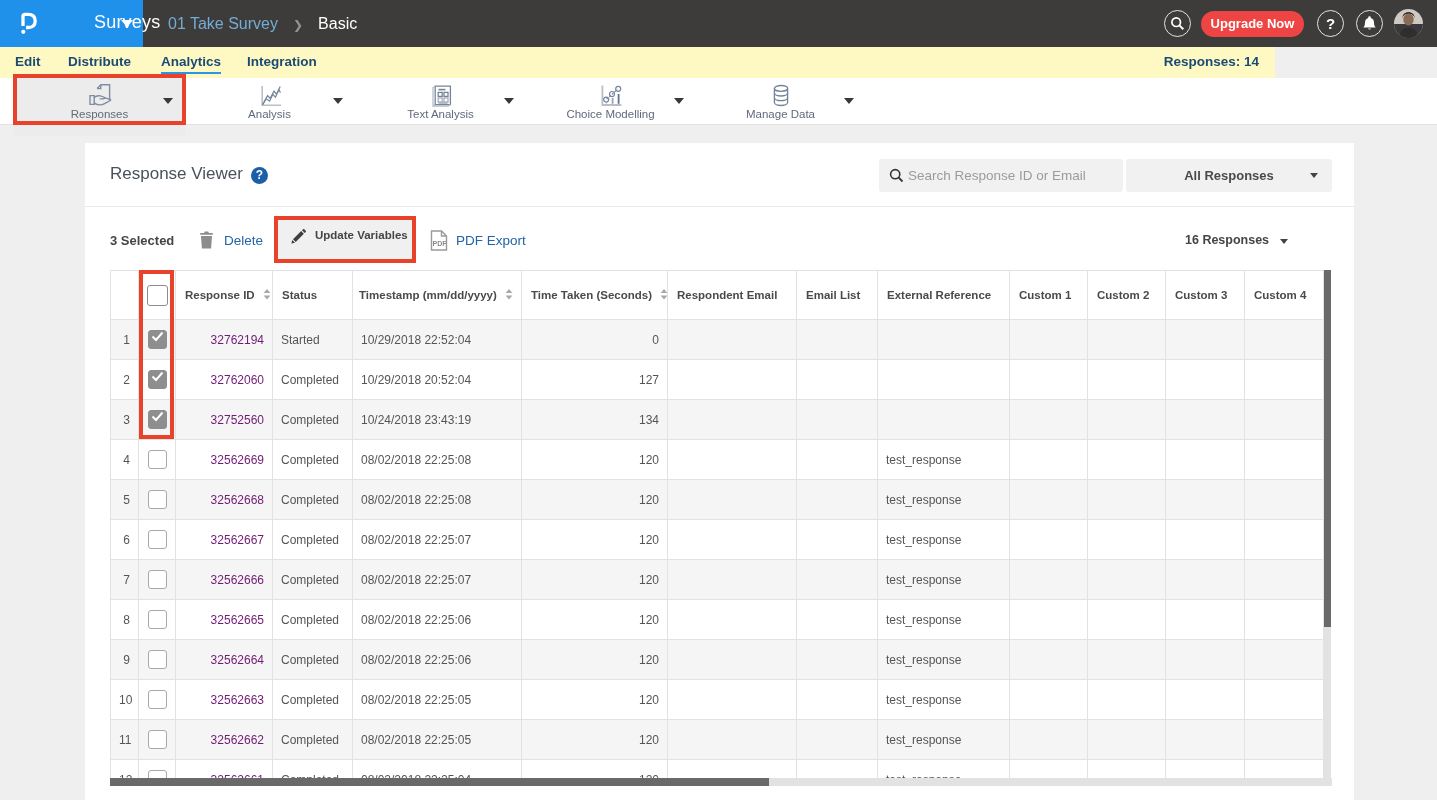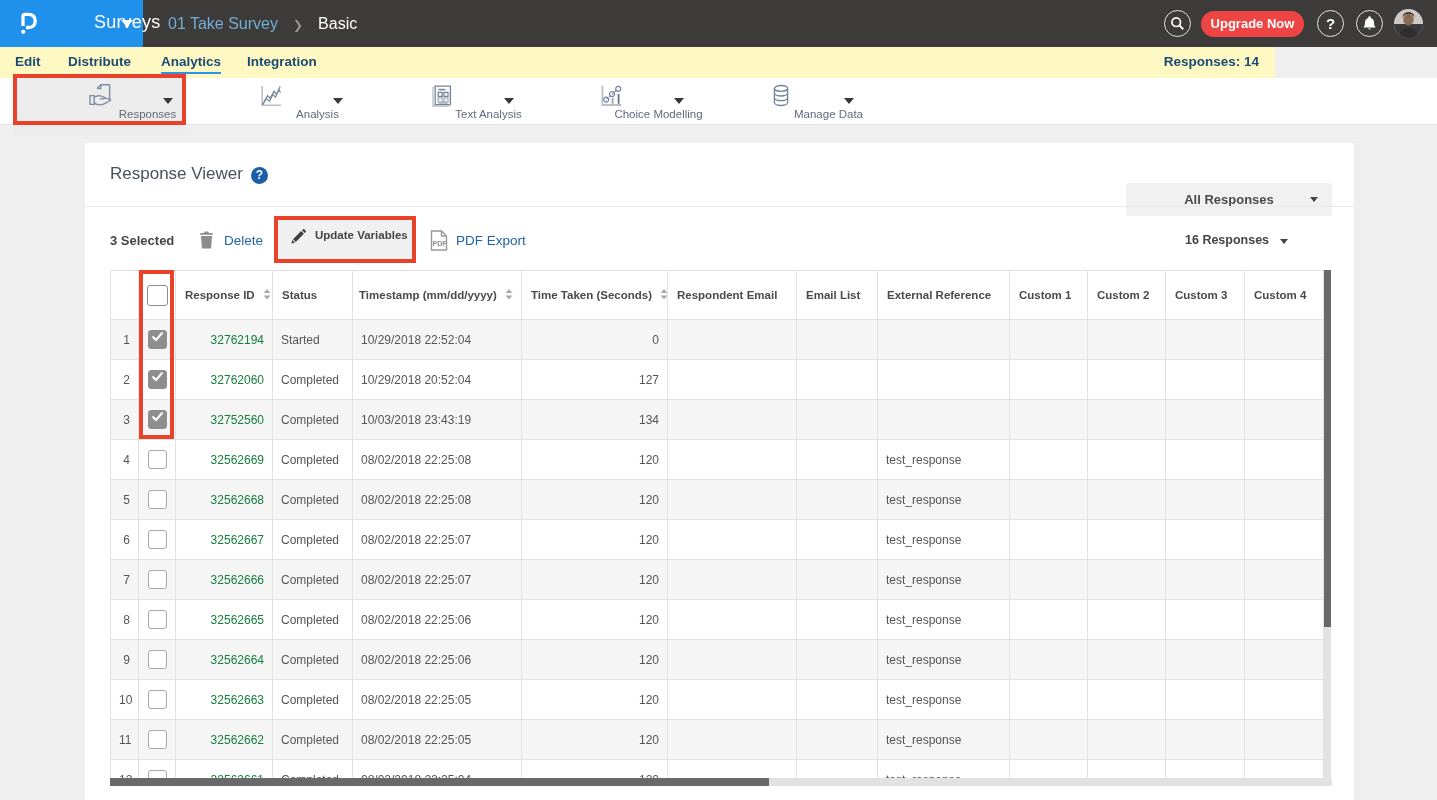--- a/index.html
+++ b/index.html
@@ -18,56 +18,56 @@
 .upg { position:absolute; left:1201px; top:10.5px; width:103px; height:26px; background:#ef4444; border-radius:13px; color:#fff; font-size:13px; font-weight:bold; text-align:center; line-height:26px; }
 
 
 .tabs { position:absolute; top:47px; left:0; width:1275px; height:31px; background:#fef9c3; }
 .tabs span { position:absolute; top:0; height:27px; line-height:29px; font-size:13.5px; font-weight:bold; color:#1b4a74; }
 .tabs .active { border-bottom:2px solid #2b94e4; }
 .resp14 { position:absolute; right:16px; top:0; line-height:29px; font-size:12px; font-weight:bold; color:#2264a5; }
 
 
 .toolbar { position:absolute; top:78px; left:0; width:1437px; height:47px; background:#fff; border-bottom:1px solid #e3e3e3; }
-.tbtn { position:absolute; top:0; width:171px; height:58px;padding-left:48px; }
+.tbtn { position:absolute; top:0; width:171px; height:58px; }
 .tbtn.active { background:#ececec; }
 .tbtn svg.ic { position:absolute; left:72.5px; top:5px; }
 .tbtn .lbl { position:absolute; top:30px; width:100%; text-align:center; font-size:11.5px; color:#5f6b7a; }
 .tbtn .car { position:absolute; right:12px; top:20px; width:0; height:0; border-left:5.5px solid transparent; border-right:5.5px solid transparent; border-top:6.5px solid #383838; }
 
 
 .redbox { position:absolute; border:4px solid #e8432a; z-index:50; }
 
 
 .card { position:absolute; left:85px; top:143px; width:1269px; height:657px; background:#fff; }
 .title { position:absolute; left:25px; top:21px; font-size:17px; color:#49525c; }
 .help { position:absolute; left:166px; top:24px; width:17px; height:17px; border-radius:50%; background:#1b5fa8; color:#fff; font-size:12px; font-weight:bold; text-align:center; line-height:17px; }
 .search { position:absolute; left:794px; top:16px; width:244px; height:33px; background:#f1f1f1; border-radius:3px; }
 .search .ph { position:absolute; left:29px; top:0; line-height:33px; font-size:13.5px; color:#9b9b9b; }
-.allresp { position:absolute; left:1041px; top:16px; width:206px; height:33px; background:#f1f1f1; border-radius:3px; font-size:13px; font-weight:bold; color:#4a4a4a; text-align:center; line-height:33px;margin-top:24px; }
+.allresp { position:absolute; left:1041px; top:16px; width:206px; height:33px; background:#f1f1f1; border-radius:3px; font-size:13px; font-weight:bold; color:#4a4a4a; text-align:center; line-height:33px; }
 .dcaret { position:absolute; width:0; height:0; border-left:4.5px solid transparent; border-right:4.5px solid transparent; border-top:5.5px solid #444; }
 .divider { position:absolute; left:0; top:63px; width:1269px; height:1px; background:#e9e9e9; }
 
 
 .acts { position:absolute; left:0; top:74px; width:1269px; height:50px; font-size:13px; }
 .sel3 { position:absolute; left:25px; top:16px; font-weight:bold; color:#454545; }
 .alink { position:absolute; top:16px; color:#2264a5; font-size:13.5px; }
 .updbox { position:absolute; left:189px; top:-1px; width:142px; height:47px; border:4px solid #e8432a; background:#f0f0f0; }
 .updbox .txt { position:absolute; left:37px; top:9px; font-size:11.5px; font-weight:bold; color:#454545; white-space:nowrap; }
 .resp16 { position:absolute; left:1100px; top:16px; font-size:12.5px; font-weight:bold; color:#454545; }
 
 
 .twrap { position:absolute; left:25px; top:127px; width:1214px; height:508px; overflow:hidden; }
 table { border-collapse:collapse; table-layout:fixed; width:1213px; font-size:12px; color:#555; }
 th, td { border:1px solid #e2e2e2; overflow:hidden; white-space:nowrap; }
 thead th { height:49px; background:#fff; font-size:11.5px; font-weight:bold; color:#4a4a4a; text-align:left; padding-left:9px; }
 td { height:40px; padding:0 8px; }
 tr.odd td { background:#f5f5f5; }
 td.num { text-align:right; color:#555; }
-td.rid { text-align:right; color:#15803d; }
+td.rid { text-align:right; color:#701a75; }
 td.tt { text-align:right; }
 th.r { text-align:right; padding-right:8px; }
 .cb { display:inline-block; width:19px; height:19px; background:#fff; border:1px solid #a9a9a9; border-radius:3px; vertical-align:middle; }
 .cb.on { background:#8e8e8e; border-color:#8e8e8e; text-align:center; line-height:15px; }
 td.cbc, th.cbc { text-align:center; padding:0; }
 .hcb { display:inline-block; width:21px; height:21px; background:#fff; border:1.5px solid #8c8c8c; border-radius:3px; vertical-align:middle; }
 .sort { vertical-align:-1px; margin-left:5px; }
 
 
 .vsb { position:absolute; left:1239px; top:127px; width:7px; height:508px; background:#e2e2e2; }
@@ -178,20 +178,27 @@
       <path d="M6.4 14.8 C6.4 16.4 9.4 17.7 13 17.7 C16.6 17.7 19.6 16.4 19.6 14.8"></path>
     </svg>
     <div class="lbl">Manage Data</div>
       <span class="car"></span>
   </div>
 </div>
 
 <div class="card">
   <div class="title">Response Viewer</div>
   <div class="help">?</div>
+  <div class="search">
+    <svg width="15" height="15" viewBox="0 0 15 15" style="position:absolute;left:10px;top:9px">
+        <circle cx="6.2" cy="6.2" r="4.6" fill="none" stroke="#333" stroke-width="1.6"></circle>
+        <line x1="9.7" y1="9.7" x2="13.5" y2="13.5" stroke="#333" stroke-width="1.8"></line>
+      </svg>
+    <span class="ph">Search Response ID or Email</span>
+  </div>
   <div class="allresp">All Responses<span class="dcaret" style="right:14px;top:14px"></span></div>
   <div class="divider"></div>
 
   <div class="acts">
     <span class="sel3">3 Selected</span>
     <svg width="15" height="18" viewBox="0 0 15 18" style="position:absolute;left:114px;top:14px">
         <path d="M5.8 0.6 h3.4 l.7 1.4 h3.9 v1.8 H1.2 V2 h3.9 Z" fill="#8c8c8c"></path>
         <path d="M2 5 h11 l-.9 12.4 H2.9 Z" fill="#8c8c8c"></path>
       </svg>
     <a class="alink" style="left:139px">Delete</a>
@@ -290,21 +297,21 @@
             <td></td>
             <td></td>
           </tr>
 <tr class="odd">
             <td class="num">3</td>
             <td class="cbc"><span class="cb on"><svg width="13" height="11" viewBox="0 0 13 11">
                   <path d="M1.5 5.5 L5 9 L11.5 1.5" fill="none" stroke="#fff" stroke-width="2"></path>
                 </svg></span></td>
             <td class="rid">32752560</td>
             <td class="st">Completed</td>
-            <td class="ts">10/03/2018 23:43:19</td>
+            <td class="ts">10/24/2018 23:43:19</td>
             <td class="tt">134</td>
             <td></td>
             <td></td>
             <td class="ext"></td>
             <td></td>
             <td></td>
             <td></td>
             <td></td>
           </tr>
 <tr>

